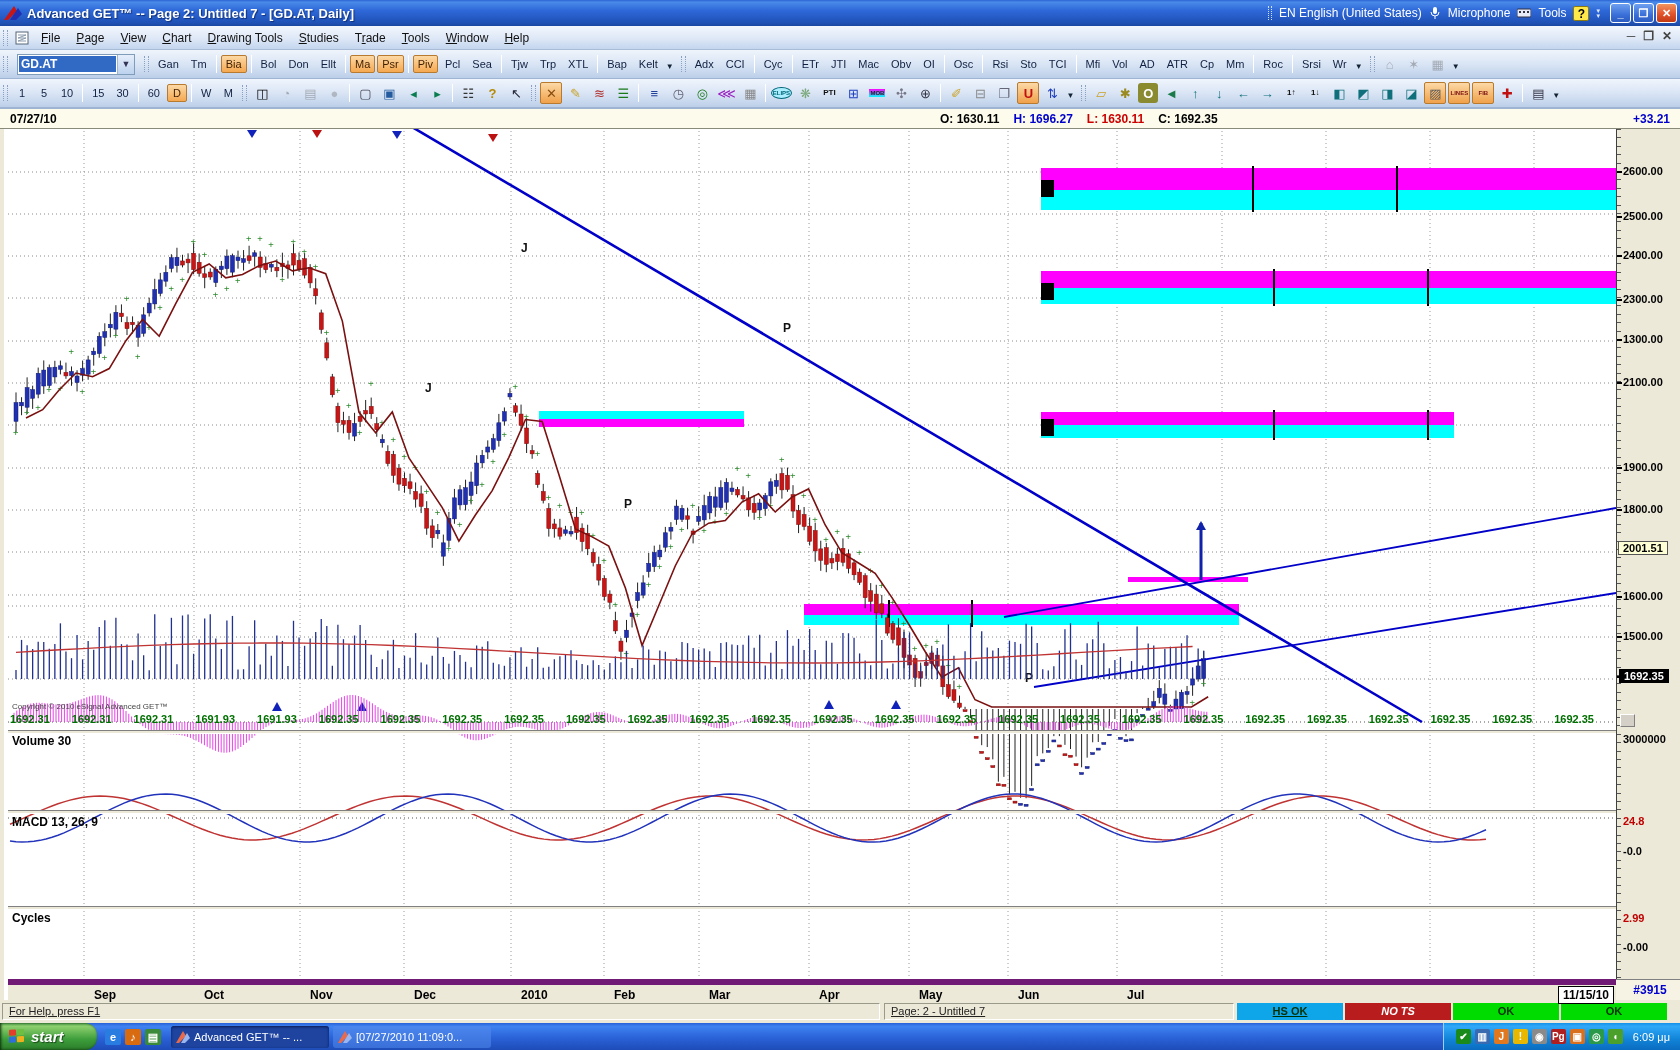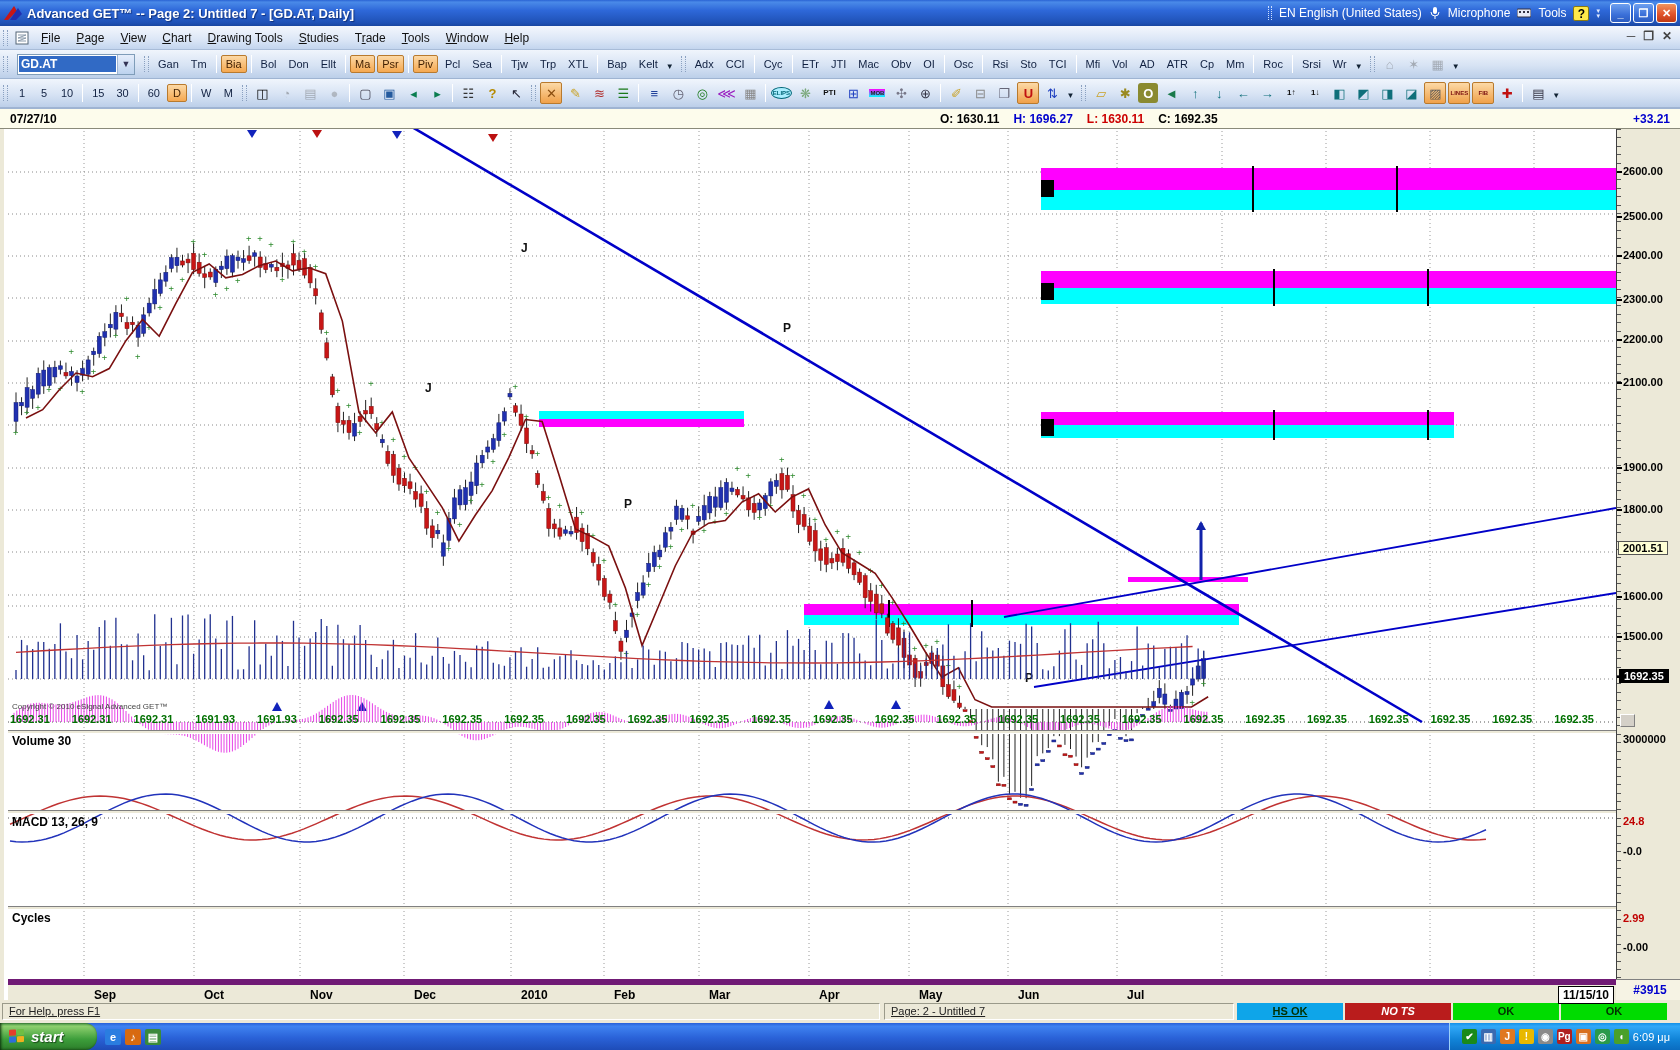--- a/index.html
+++ b/index.html
@@ -99,21 +99,21 @@
   #startbtn .starttext { color:#fff; font-weight:bold; font-style:italic; font-size:15px; text-shadow:1px 1px 1px #1a4a1a; }
   #quicklaunch { display:flex; align-items:center; gap:4px; padding:0 8px; }
   #quicklaunch .qlicon { width:16px; height:16px; border-radius:2px; font-size:11px; font-weight:bold; color:#fff; text-align:center; line-height:16px; }
   .taskbtn { height:22px; width:158px; margin:0 2px; border-radius:3px; display:flex; align-items:center; gap:4px; padding:0 5px;
     background:linear-gradient(to bottom,#4a86ee,#3a6fd8); color:#fff; font-size:11px; white-space:nowrap; overflow:hidden; }
   .taskbtn.pressed { background:#1e44a0; box-shadow:0 1px 3px #0a1a50 inset; }
   .taskbtn .ticon { width:14px; height:14px; flex:none; }
   #tray { position:absolute; right:0; top:0; height:27px; display:flex; align-items:center; gap:4px; padding:0 10px 0 12px;
     background:linear-gradient(to bottom,#1290e8 0%,#30a8f8 12%,#1184d8 60%,#0a6cc0 100%); border-left:1px solid #9ad0f8; }
   #tray .trayicon { width:15px; height:15px; border-radius:2px; font-size:10px; font-weight:bold; text-align:center; line-height:15px; color:#fff; }
-  #tray .clock { color:#fff; font-size:11px; }
+  #tray .clock { color:#fff; font-size:11px; margin-left:6px; }
 </style>
 </head>
 <body>
 
 <div id="screen">
 
   <div id="titlebar">
     <svg class="applogo" viewBox="0 0 18 14">
       <polygon points="0,14 10,0 13,5 4,14" fill="#c81616"></polygon>
         <polygon points="6,14 14,2 18,8 12,14" fill="#2030b0"></polygon>
@@ -1643,21 +1643,21 @@
       <span id="enddatebox">11/15/10</span>
     </div>
 
     <div id="gutter">
       <div class="ticks"></div>
       <div id="ylabels">
           <span class="ylab" style="top: 36px; text-align: center;">2600.00</span>
           <span class="ylab" style="top: 81px;">2500.00</span>
           <span class="ylab" style="top: 120px;">2400.00</span>
           <span class="ylab" style="top: 164px;">2300.00</span>
-          <span class="ylab" style="top: 204px;">2200.00</span>
+          <span class="ylab" style="top: 204px;">1300.00</span>
           <span class="ylab" style="top: 247px;">2100.00</span>
           <span class="ylab" style="top: 332px;">1900.00</span>
           <span class="ylab" style="top: 374px;">1800.00</span>
           <span class="ylab" style="top: 461px;">1600.00</span>
           <span class="ylab" style="top: 501px;">1500.00</span>
           <span class="ylab" style="top: 541px;">1400.00</span>
         </div>
       <div class="ytag-pale" id="ypale" style="top: 412px;">2001.51</div>
       <div class="ytag-current" id="ycur" style="top: 540px;">1692.35</div>
       <span class="ind-val" style="top:604px; color:#000;">3000000</span>
@@ -1689,20 +1689,36 @@
         <rect x="1" y="9" width="7" height="6" rx="1" fill="#2f6fd8" transform="skewY(-4)"></rect>
         <rect x="9" y="9" width="7" height="6" rx="1" fill="#f0b01e" transform="skewY(-4)"></rect>
       </svg>
       <span class="starttext">start</span>
     </div>
     <div id="quicklaunch">
         <span class="qlicon" style="background: rgb(42, 125, 224);">e</span>
         <span class="qlicon" style="background: rgb(216, 106, 16);">♪</span>
         <span class="qlicon" style="background: rgb(58, 138, 58);">▤</span>
       </div>
+    <div id="taskbtns" style="display:flex;">
+        <div class="taskbtn pressed">
+          <span class="ticon"><svg width="14" height="14" viewBox="0 0 14 14">
+              <polygon points="0,13 7,1 10,6 3,13" fill="#e86a4a"></polygon>
+              <polygon points="5,13 11,3 14,8 9,13" fill="#9ab6f0"></polygon>
+            </svg></span>
+          <span>Advanced GET™ -- ...</span>
+        </div>
+        <div class="taskbtn">
+          <span class="ticon"><svg width="14" height="14" viewBox="0 0 14 14">
+              <polygon points="0,13 7,1 10,6 3,13" fill="#e86a4a"></polygon>
+              <polygon points="5,13 11,3 14,8 9,13" fill="#9ab6f0"></polygon>
+            </svg></span>
+          <span>[07/27/2010 11:09:0...</span>
+        </div>
+      </div>
     <div id="tray">
       <div id="trayicons" style="display:flex; gap:4px;">
           <span class="trayicon" style="background: rgb(26, 138, 26);">✔</span>
           <span class="trayicon" style="background: rgb(58, 106, 176);">▥</span>
           <span class="trayicon" style="background: rgb(224, 120, 32);">J</span>
           <span class="trayicon" style="background: rgb(232, 184, 0);">!</span>
           <span class="trayicon" style="background: rgb(138, 138, 138);">◉</span>
           <span class="trayicon" style="background: rgb(176, 32, 32);">Pg</span>
           <span class="trayicon" style="background: rgb(216, 112, 32);">▣</span>
           <span class="trayicon" style="background: rgb(42, 154, 74);">◎</span>

